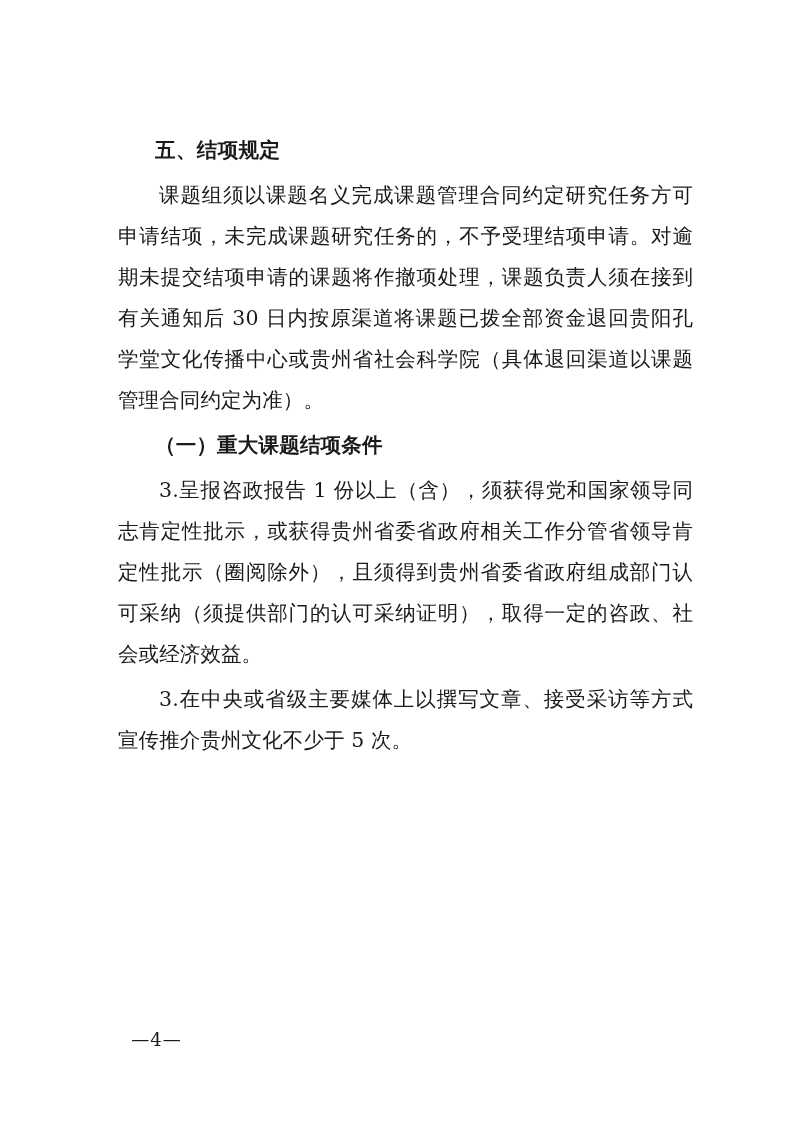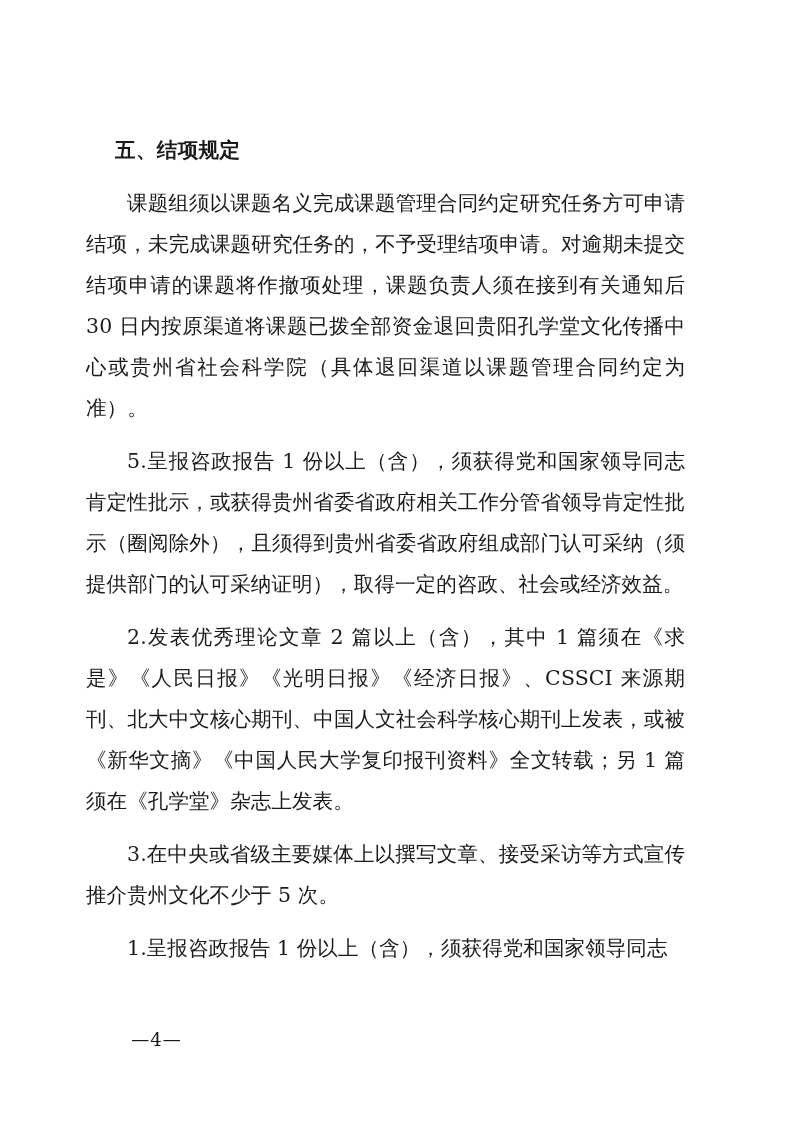--- a/index.html
+++ b/index.html
@@ -14,21 +14,21 @@
     font-family: "DejaVu Serif", "Liberation Serif", serif;
     color: #1a1a1a;
     overflow: hidden;
   }
   .page {
     position: absolute;
     top: 0; left: 0;
     width: 793px;
     height: 1122px;
     box-sizing: border-box;
-    padding: 130px 96px 60px 74px;
+    padding: 130px 96px 60px 114px;
   }
   .doc-body {
     font-size: 20.5px;
     line-height: 41px;
     text-align: justify;
     text-justify: inter-ideograph;
   }
   .heading {
     font-weight: bold;
     text-indent: 2em;
@@ -39,21 +39,21 @@
   }
   .subheading {
     font-weight: bold;
     text-indent: 2em;
     margin: 0;
     font-size: 20.5px;
     line-height: 41px;
     letter-spacing: 0.2px;
   }
   p.para {
-    margin: 12px;
+    margin: 4px;
     text-indent: 2em;
     font-size: 20.5px;
     line-height: 41px;
     letter-spacing: 0.1px;
   }
   .footer {
     position: absolute;
     left: 0;
     right: 0;
     bottom: 72px;
@@ -71,28 +71,27 @@
 </head>
 <body>
 
 <div class="page">
   <div class="doc-body">
 
     <h2 class="heading">五、结项规定</h2>
 
     <p class="para">课题组须以课题名义完成课题管理合同约定研究任务方可申请结项，未完成课题研究任务的，不予受理结项申请。对逾期未提交结项申请的课题将作撤项处理，课题负责人须在接到有关通知后 30 日内按原渠道将课题已拨全部资金退回贵阳孔学堂文化传播中心或贵州省社会科学院（具体退回渠道以课题管理合同约定为准）。</p>
 
+    <h3 class="subheading">（一）重大课题结项条件</h3>
 
-    <p class="para">5.呈报咨政报告 1 份以上（含），须获得党和国家领导同志肯定性批示，或获得贵州省委省政府相关工作分管省领导肯定性批示（圈阅除外），且须得到贵州省委省政府组成部门认可采纳（须提供部门的认可采纳证明），取得一定的咨政、社会或经济效益。</p>
+    <p class="para">3.呈报咨政报告 1 份以上（含），须获得党和国家领导同志肯定性批示，或获得贵州省委省政府相关工作分管省领导肯定性批示（圈阅除外），且须得到贵州省委省政府组成部门认可采纳（须提供部门的认可采纳证明），取得一定的咨政、社会或经济效益。</p>
 
-    <p class="para">2.发表优秀理论文章 2 篇以上（含），其中 1 篇须在《求是》《人民日报》《光明日报》《经济日报》、CSSCI 来源期刊、北大中文核心期刊、中国人文社会科学核心期刊上发表，或被《新华文摘》《中国人民大学复印报刊资料》全文转载；另 1 篇须在《孔学堂》杂志上发表。</p>
 
     <p class="para">3.在中央或省级主要媒体上以撰写文章、接受采访等方式宣传推介贵州文化不少于 5 次。</p>
 
 
-    <p class="para">1.呈报咨政报告 1 份以上（含），须获得党和国家领导同志</p>
 
   </div>
 </div>
 
 <div class="footer">
   <span class="page-number">—4—</span>
 </div>
 
 </body></html>

